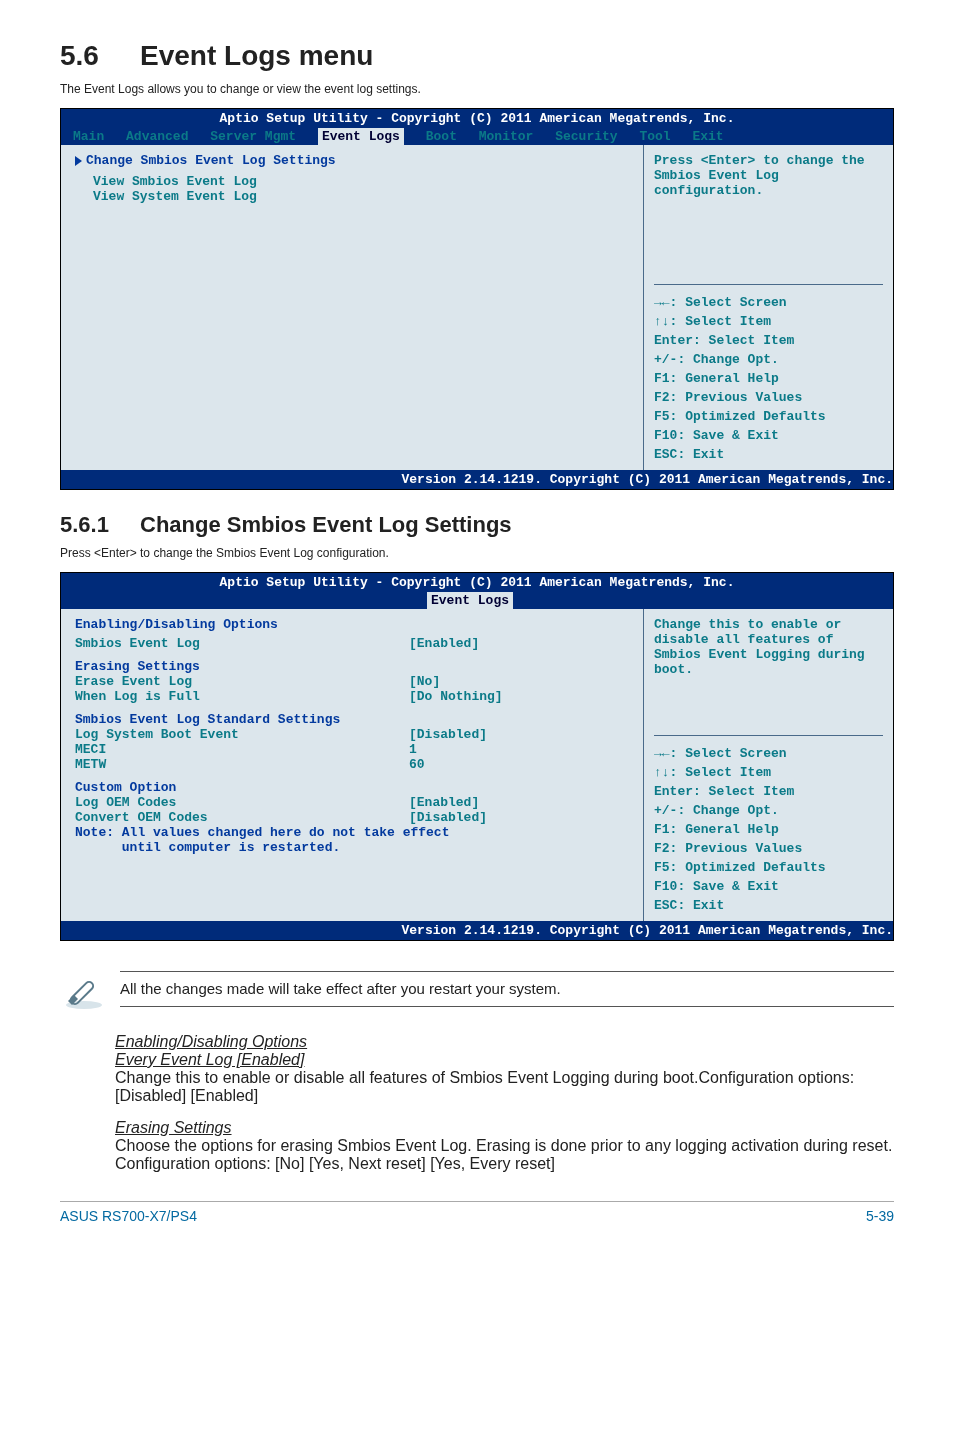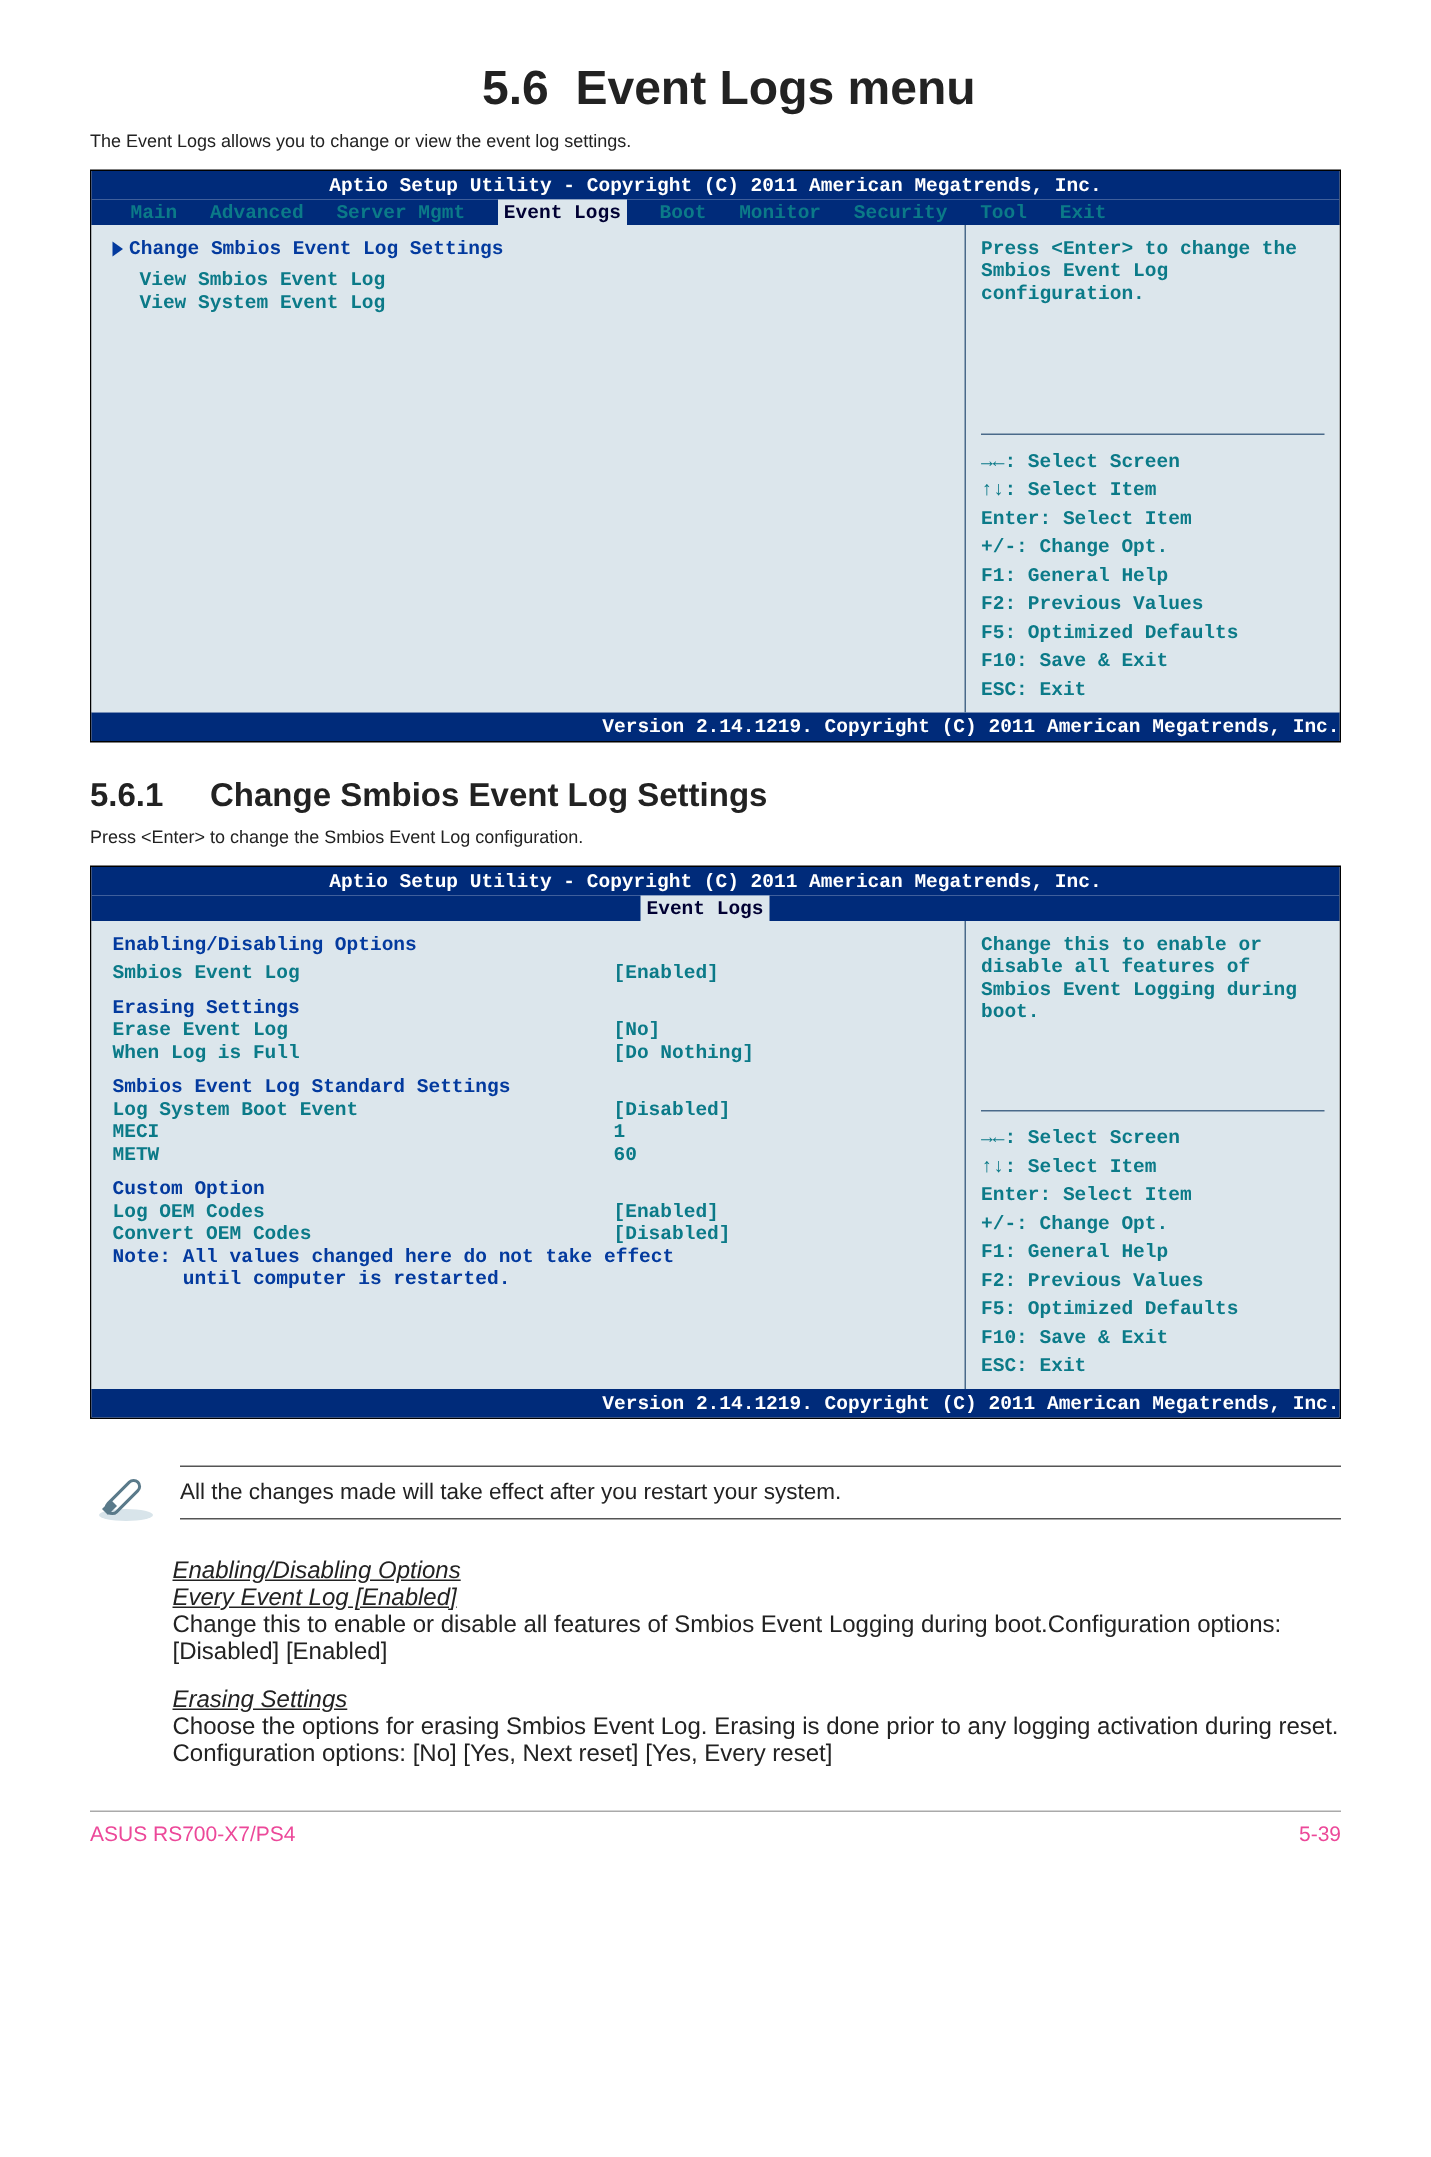--- a/index.html
+++ b/index.html
@@ -1,42 +1,42 @@
 <!DOCTYPE html>
 <html><head>
   <meta charset="utf-8">
   <style>
     * { box-sizing: border-box; margin: 0; padding: 0; }
     body { font-family: Arial, Helvetica, sans-serif; background: #fff; color: #222; width: 954px; padding: 40px 60px 30px 60px; }
-    h1 { font-size: 32px; font-weight: 900; margin-bottom: 10px; text-align: center; }
+    h1 { font-size: 28px; font-weight: 900; margin-bottom: 10px; }
     .h1num { display: inline-block; width: 80px; }
     .intro { font-size: 12px; margin-bottom: 12px; }
     .bios-box { border: 1px solid #000; background: #fff; font-family: "Courier New", monospace; font-size: 13px; font-weight: bold; margin-bottom: 22px; }
     .bios-title { background: #002b7a; color: #fff; text-align: center; padding: 2px 0; }
-    .bios-tabs { background: #002b7a; color: #fff; padding: 1px 26px; }
+    .bios-tabs { background: #002b7a; color: #fff; padding: 1px 12px; }
     .bios-tabs span { margin-right: 14px; }
     .bios-tabs .active { background: #dce6ec; color: #003; padding: 1px 4px; }
     .bios-body { display: flex; background: #dce6ec; color: #033a9e; }
     .bios-left { flex: 1; padding: 8px 14px; min-height: 100px; }
     .bios-right { width: 250px; border-left: 1px solid #4a6a8a; padding: 8px 10px; display: flex; flex-direction: column; row-gap:4px }
     .bios-footer { background: #002b7a; color: #fff; text-align: right; padding: 2px 0; }
     .cyan { color: #0b7a88; }
     .bios-row { display: flex; }
     .bios-label { width: 290px; }
     .bios-val { width: 130px; margin-left: 44px; }
     .help-sep { border-top: 1px solid #4a6a8a; margin: 20px 0 6px 0; }
     .triangle { display: inline-block; width: 0; height: 0; border-top: 5px solid transparent; border-bottom: 5px solid transparent; border-left: 7px solid #033a9e; margin-right: 4px; vertical-align: middle; }
     h2 { font-size: 22px; font-weight: 900; margin: 14px 0 8px 0; }
     .h2num { display: inline-block; width: 80px; }
     .note-wrap { display: flex; align-items: center; margin: 14px 0 18px 0; gap: 12px; }
     .note-line-box { flex: 1; border-top: 1px solid #555; border-bottom: 1px solid #555; padding: 8px 0;}
     .note-text { font-size: 15px; }
     .subsection { margin-left: 55px; margin-bottom: 14px; font-size: 16px; }
     .subsection .u { text-decoration: underline; font-style: italic; display: block; }
-    .page-foot { display: flex; justify-content: space-between; border-top: 1px solid #aaa; padding-top: 6px; margin-top: 28px; font-size: 14px; color: #ec4899; }
+    .page-foot { display: flex; justify-content: space-between; border-top: 1px solid #aaa; padding-top: 6px; margin-top: 28px; font-size: 14px; color: #0369a1; }
     .pencil-icon svg { width: 48px; height: 48px; }
     .spacer { height: 58px; }
   </style>
 </head>
 <body>
 
 <h1><span class="h1num">5.6</span><span>Event Logs menu</span></h1>
 <p class="intro">The Event Logs allows you to change or view the event log settings.</p>
 
 <div class="bios-box">

